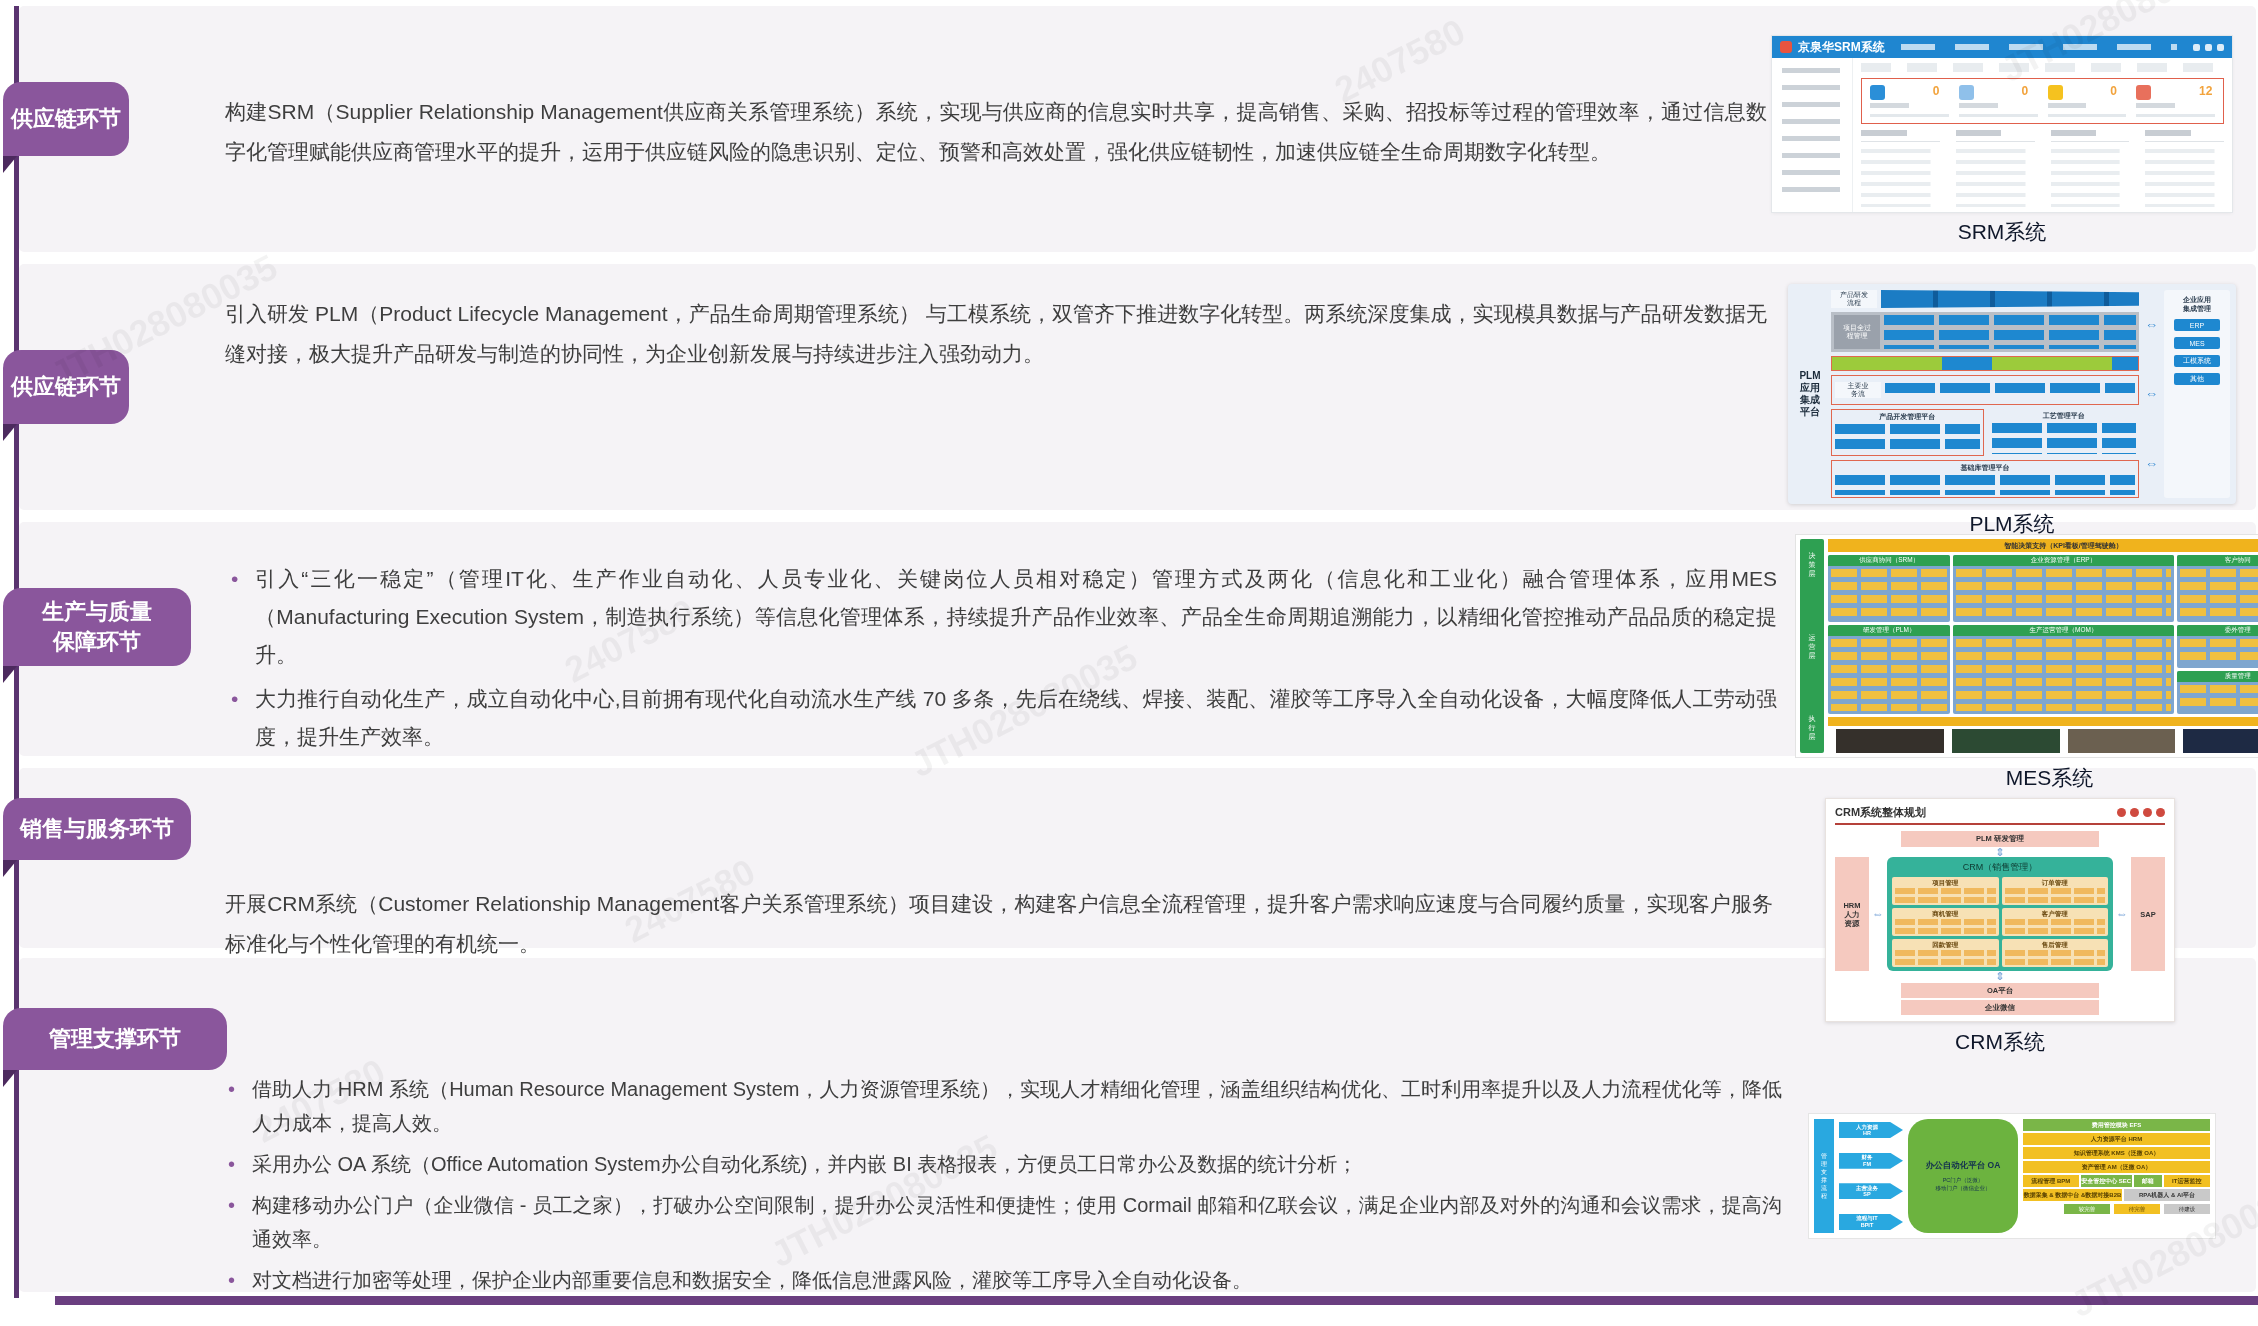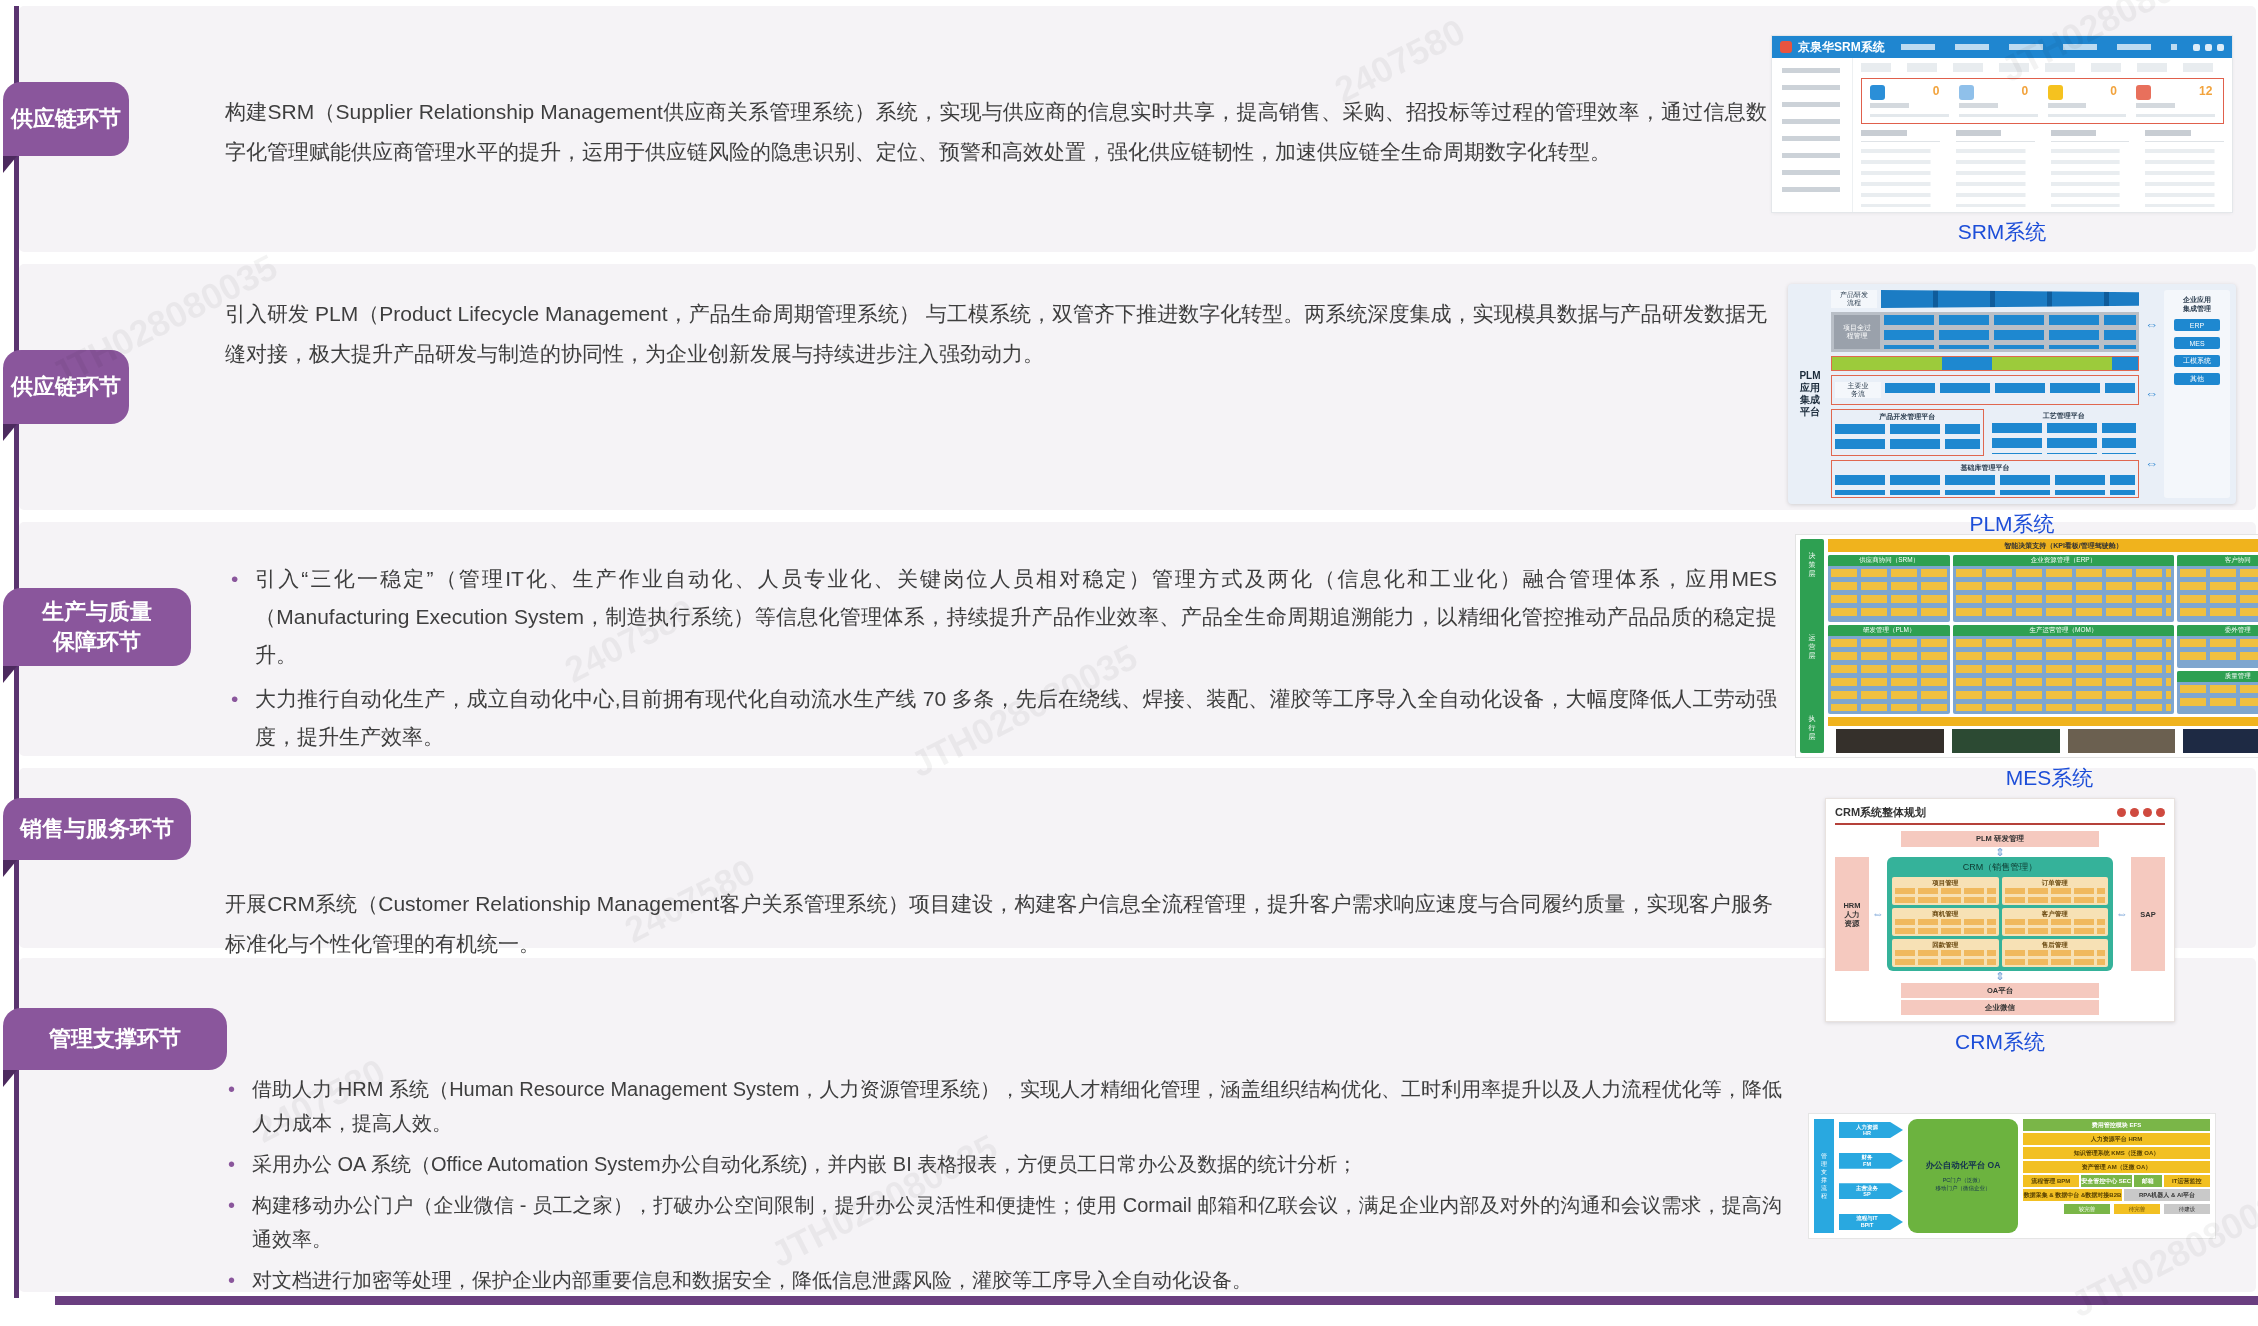--- a/index.html
+++ b/index.html
@@ -43,21 +43,21 @@
   .blist li::before{content:"•";position:absolute;left:6px;top:0;color:#8a569c}
   #t2l li{line-height:36px;margin-bottom:16px}
   #t5l li{line-height:34px;margin-bottom:7px}
 
   
   .wm{position:absolute;z-index:6;font-size:36px;font-weight:bold;color:#000;opacity:.045;
       transform:rotate(-27deg);white-space:nowrap;pointer-events:none}
 
   
   .fig{position:absolute;z-index:4;margin:0}
-  .fig figcaption{font-size:21px;color:#1d4ed8;text-align:center;margin-top:6px}
+  .fig figcaption{font-size:21px;color:#0f172a;text-align:center;margin-top:6px}
 
   
   #fig-srm{left:1772px;top:36px;width:460px}
   .srm-card{height:176px;background:#fff;box-shadow:0 0 0 1px #e4e7ea,0 1px 4px rgba(0,0,0,.08);
             display:flex;flex-direction:column}
   .srm-header{height:22px;background:#1f86d0;display:flex;align-items:center;gap:6px;padding:0 8px;color:#fff}
   .srm-logo{width:12px;height:12px;border-radius:3px;background:#e8543f;flex:none}
   .srm-title{font-weight:bold;font-size:12px;white-space:nowrap}
   .srm-menu{flex:1;height:6px;margin:0 10px;
             background:repeating-linear-gradient(90deg,rgba(255,255,255,.7) 0 34px,transparent 34px 54px)}
@@ -178,21 +178,21 @@
   
   #fig-oa{left:1808px;top:1113px;width:408px}
   .oa-card{height:114px;background:#fff;border:1px solid #e5e5e5;display:flex;gap:5px;padding:5px;
            font-size:6px;color:#333}
   .oa-band{width:20px;background:#29a8e0;color:#fff;display:flex;align-items:center;justify-content:center}
   .oa-band .vtext{width:7px;line-height:8px}
   .oa-arrows{width:64px;display:flex;flex-direction:column;justify-content:space-between;padding:3px 0}
   .oa-arrow{height:16px;background:#29a8e0;color:#fff;display:flex;align-items:center;justify-content:center;
             clip-path:polygon(0 0,80% 0,100% 50%,80% 100%,0 100%);padding-right:8px;text-align:center;
             font-size:5.5px;line-height:6.5px;white-space:pre-line;font-weight:bold}
-  .oa-center{width:102px;background:#6cb33f;border-radius:9px;color:#12304f;display:flex;flex-direction:column;
+  .oa-center{width:102px;background:#6cb33f;border-radius:20px;color:#12304f;display:flex;flex-direction:column;
              align-items:center;justify-content:center;gap:4px;padding:4px;text-align:center;flex:none}
   .oa-center .t{font-weight:bold;font-size:8.5px}
   .oa-center .s{font-size:5.5px;white-space:pre-line;line-height:8px}
   .oa-right{flex:1;display:flex;flex-direction:column;gap:2px;min-width:0}
   .oa-bar{height:12px;display:flex;align-items:center;justify-content:center;font-weight:bold}
   .bg-g{background:#7ab648;color:#fff}
   .bg-y{background:#f2c022;color:#574000}
   .bg-gray{background:#c9c9c9;color:#333}
   .oa-row{display:flex;gap:2px;height:12px}
   .oa-row .oa-bar{height:auto}

